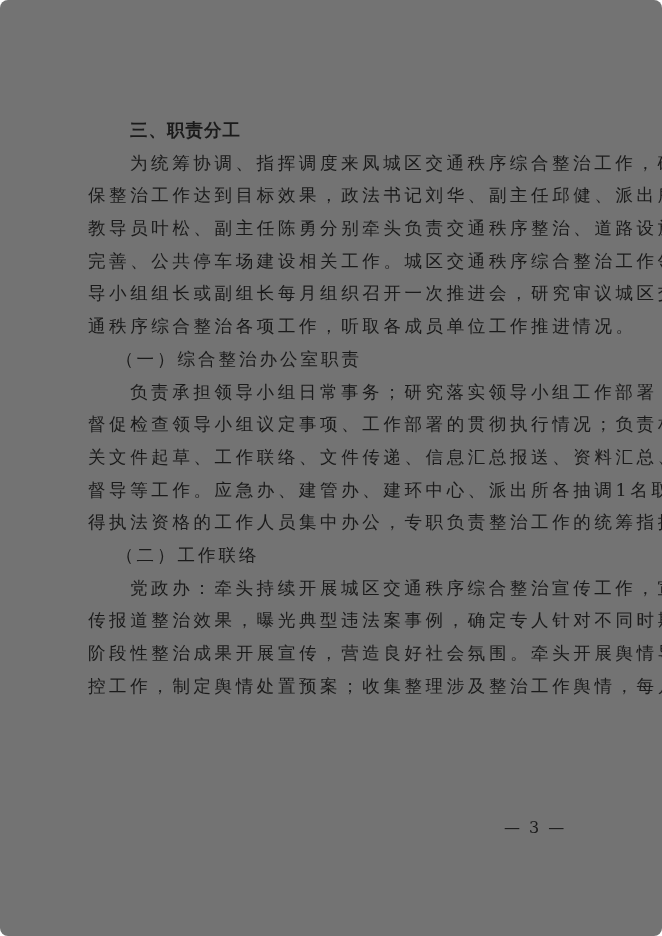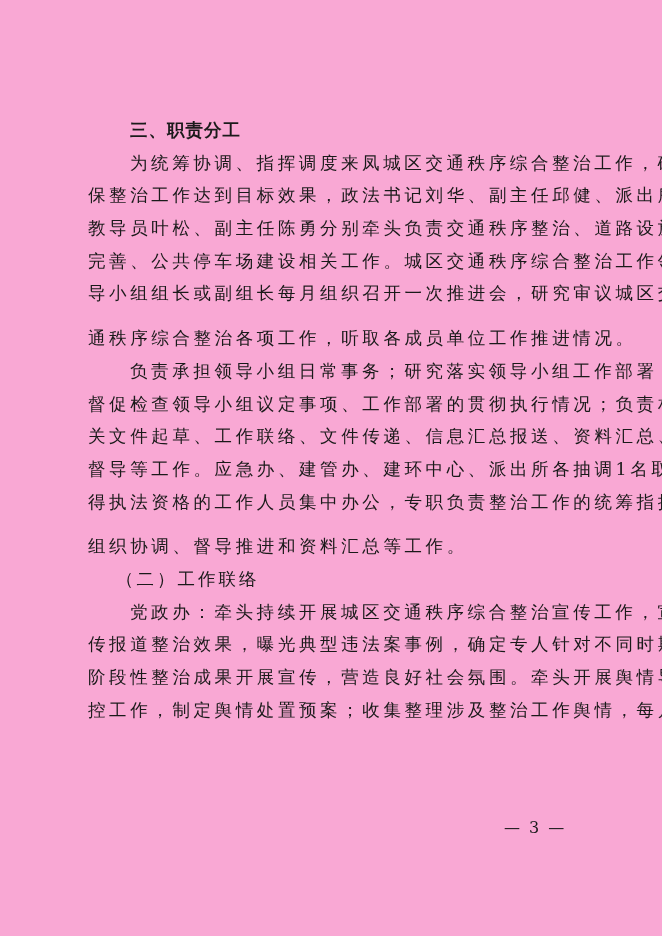--- a/index.html
+++ b/index.html
@@ -12,41 +12,41 @@
       height: 936px;
       position: relative;
       overflow: hidden;
       font-family: "DejaVu Serif", "Liberation Serif", serif;
       color: #1a1a1a;
     }
     .page {
       position: absolute;
       left: 0; top: 0;
       width: 662px; height: 936px;
-      background: #f9a8d4;
+      background: #737373;
+      border-radius: 8px;
     }
     .content {
       position: absolute;
       left: 88px;
       top: 114px;
       width: 490px;
     }
     .line {
       height: 32.7px;
       line-height: 32.7px;
       font-size: 17.5px;
       white-space: nowrap;
       letter-spacing: 3.6px;
       text-align: justify;
       text-align-last: justify;
       overflow: visible;
     }
     .line.last {
       text-align-last: left;
-      margin-top: 12px;
     }
     .indent {
       padding-left: 42px;
     }
     .heading {
       font-family: "DejaVu Sans", "Liberation Sans", sans-serif;
       font-weight: bold;
       letter-spacing: 1px;
       text-align-last: left;
       padding-left: 42px;
@@ -76,28 +76,28 @@
 
     <div>
       <div class="line indent">为统筹协调、指挥调度来凤城区交通秩序综合整治工作，确</div>
       <div class="line">保整治工作达到目标效果，政法书记刘华、副主任邱健、派出所</div>
       <div class="line">教导员叶松、副主任陈勇分别牵头负责交通秩序整治、道路设施</div>
       <div class="line">完善、公共停车场建设相关工作。城区交通秩序综合整治工作领</div>
       <div class="line">导小组组长或副组长每月组织召开一次推进会，研究审议城区交</div>
       <div class="line last">通秩序综合整治各项工作，听取各成员单位工作推进情况。</div>
     </div>
 
+    <div class="line subheading">（一）综合整治办公室职责</div>
 
     <div>
       <div class="line indent">负责承担领导小组日常事务；研究落实领导小组工作部署，</div>
       <div class="line">督促检查领导小组议定事项、工作部署的贯彻执行情况；负责相</div>
       <div class="line">关文件起草、工作联络、文件传递、信息汇总报送、资料汇总、</div>
       <div class="line">督导等工作。应急办、建管办、建环中心、派出所各抽调1名取</div>
       <div class="line">得执法资格的工作人员集中办公，专职负责整治工作的统筹指挥、</div>
-      <div class="line last">组织协调、督导推进和资料汇总等工作。</div>
     </div>
 
     <div class="line subheading">（二）工作联络</div>
 
     <div>
       <div class="line indent">党政办：牵头持续开展城区交通秩序综合整治宣传工作，宣</div>
       <div class="line">传报道整治效果，曝光典型违法案事例，确定专人针对不同时期</div>
       <div class="line">阶段性整治成果开展宣传，营造良好社会氛围。牵头开展舆情导</div>
       <div class="line">控工作，制定舆情处置预案；收集整理涉及整治工作舆情，每月</div>
     </div>

